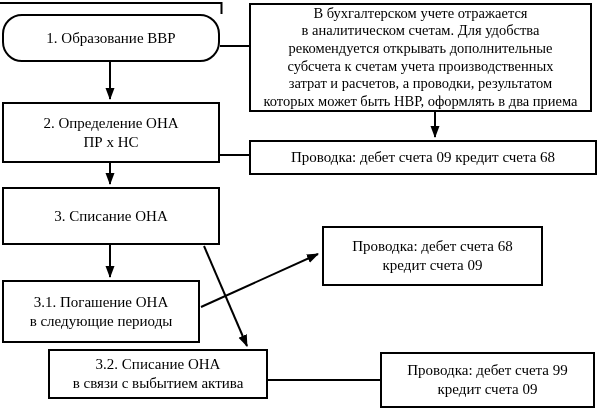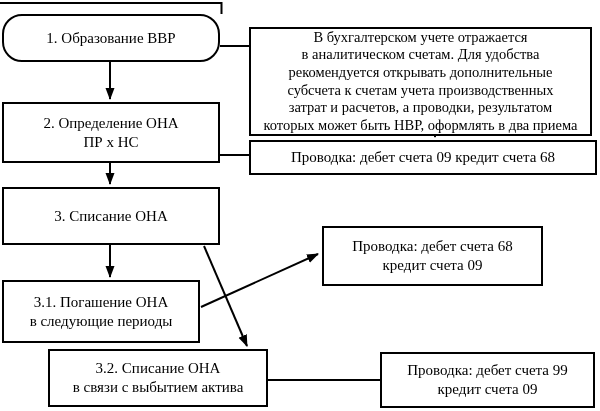--- a/index.html
+++ b/index.html
@@ -34,27 +34,27 @@
     z-index: 2;
   }
   .box .ln { white-space: nowrap; }
   .note-box {
     font-size: 14.5px;
     line-height: 17.6px;
     overflow: visible;
   }
   .note-box .ln { white-space: nowrap; }
   #step1 { left: 2px;   top: 14px;  width: 218px; height: 48px; border-radius: 20px; }
-  #note  { left: 249px; top: 3px;   width: 343px; height: 109px; margin-top: 24px; }
+  #note  { left: 249px; top: 3px;   width: 343px; height: 109px; }
   #step2 { left: 2px;   top: 102px; width: 218px; height: 61px; }
   #posting1 { left: 249px; top: 140px; width: 348px; height: 35px; }
   #step3 { left: 2px;   top: 187px; width: 218px; height: 58px; }
   #posting2 { left: 322px; top: 226px; width: 221px; height: 60px; }
   #step31 { left: 2px;  top: 280px; width: 198px; height: 63px; }
-  #step32 { left: 48px; top: 349px; width: 220px; height: 58px; }
+  #step32 { left: 48px; top: 349px; width: 220px; height: 50px; }
   #posting3 { left: 380px; top: 352px; width: 215px; height: 56px; }
 </style>
 </head>
 <body>
 
 <div class="canvas">
 
   <svg class="lines-layer" viewBox="0 0 600 411" xmlns="http://www.w3.org/2000/svg">
     <defs>
       <marker id="arrow" markerUnits="userSpaceOnUse" markerWidth="14" markerHeight="11" refX="11" refY="4.5" orient="auto">

